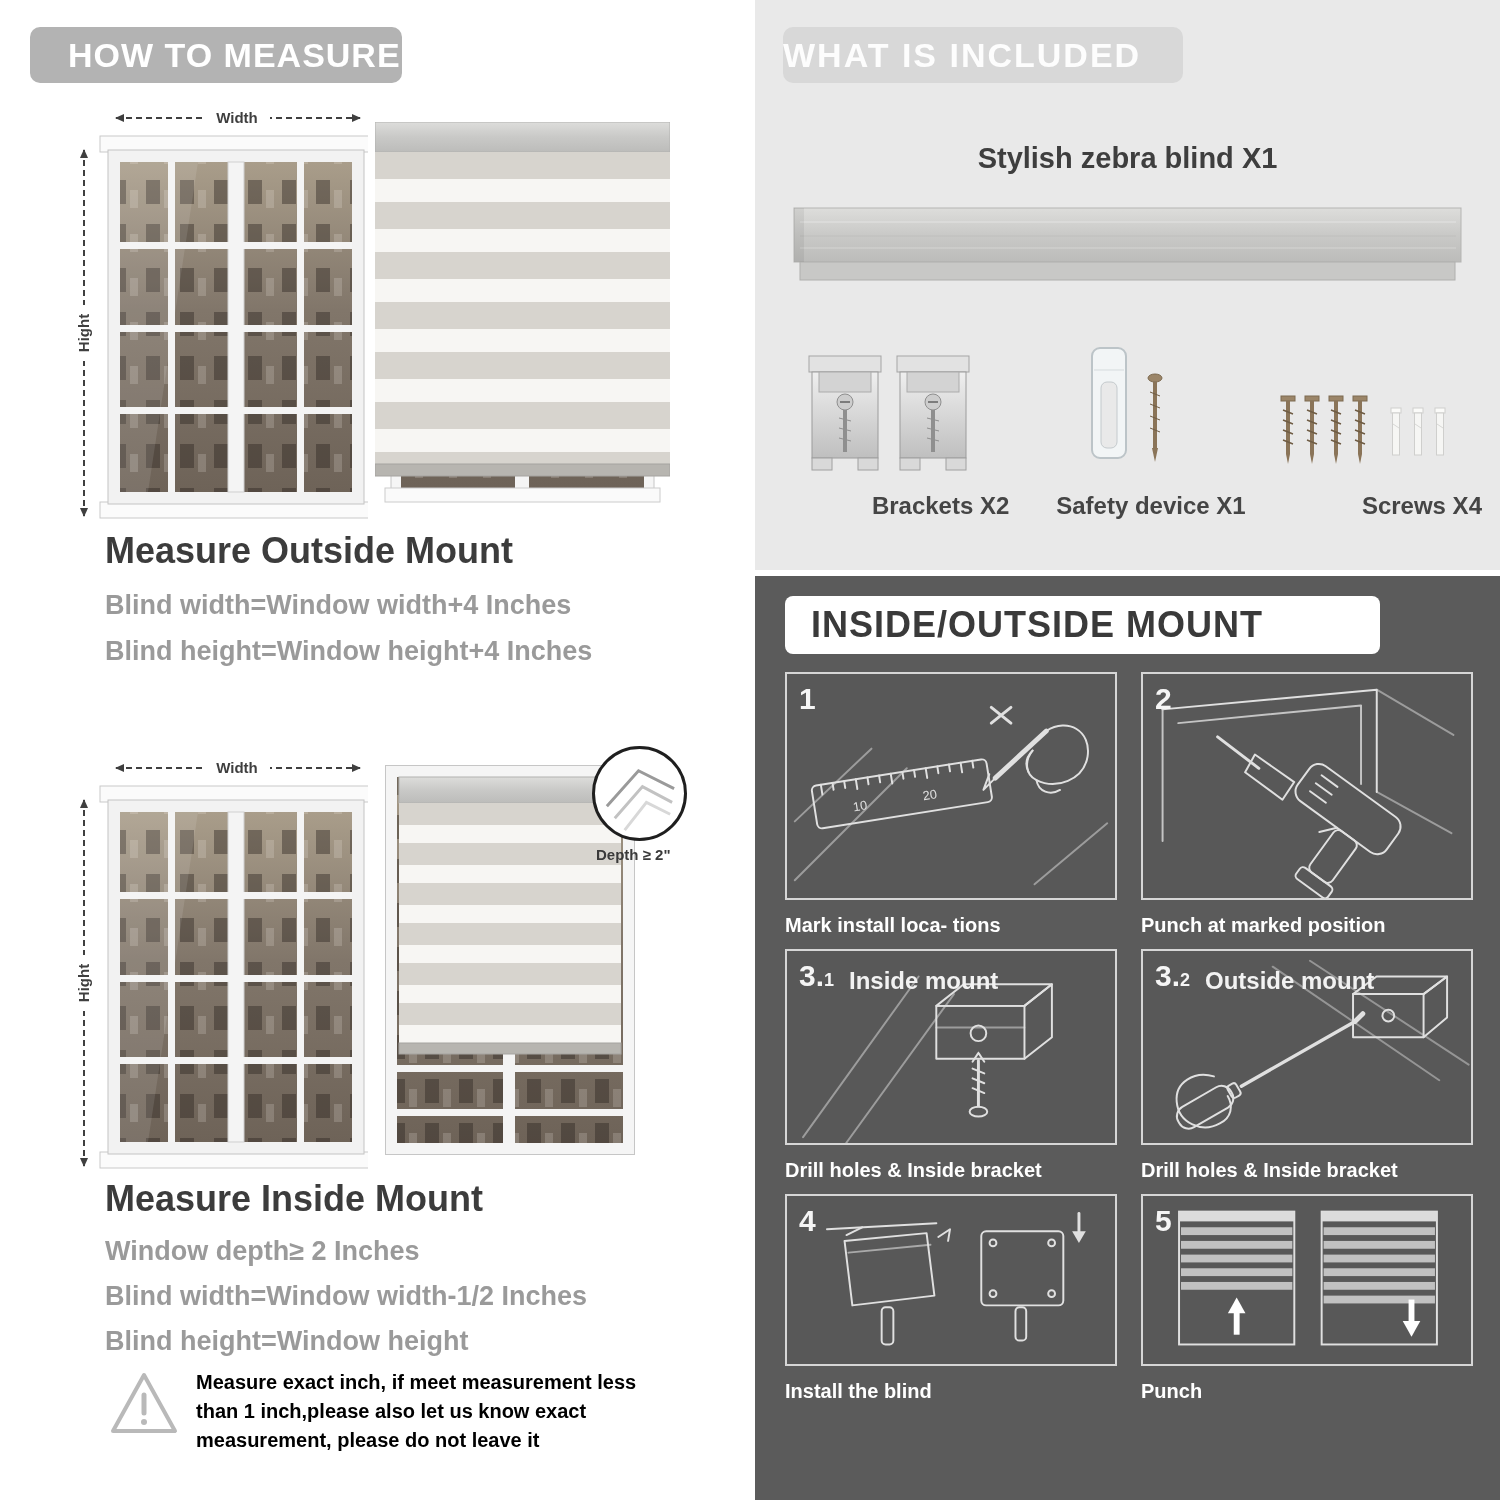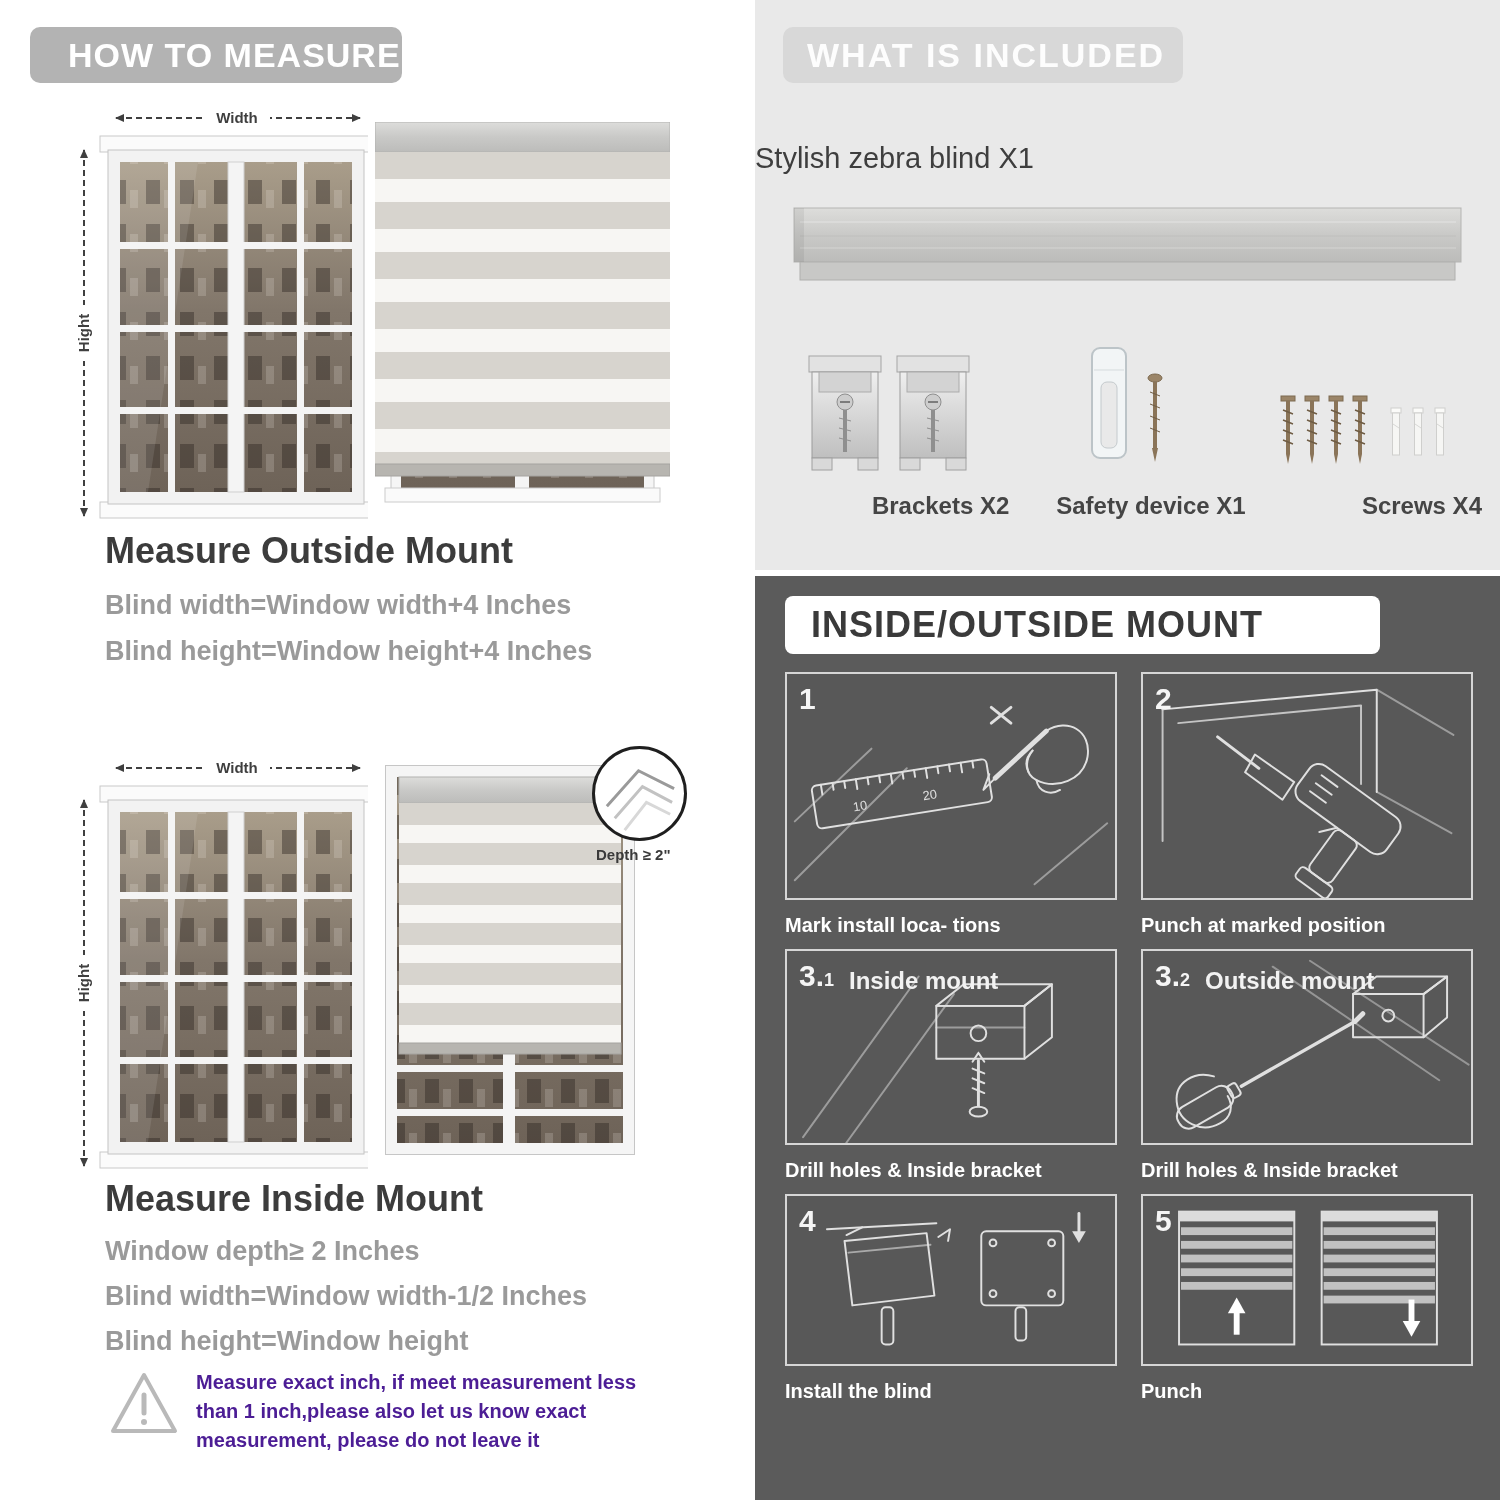--- a/index.html
+++ b/index.html
@@ -11,29 +11,29 @@
   .banner-gray{position:absolute;left:30px;top:27px;width:372px;height:56px;background:#b3b3b3;
     border-radius:10px;color:#ffffff;font-size:34px;font-weight:bold;line-height:56px;
     padding-left:38px;letter-spacing:1px}
   .fig{position:absolute}
   .h-measure{position:absolute;left:105px;font-size:36px;font-weight:bold;color:#3c3c3c}
   .formula{position:absolute;left:105px;font-size:27px;font-weight:bold;color:#9a9a9a}
   .depth-callout{position:absolute;left:592px;top:746px;width:95px;height:95px;border:3px solid #1f1f1f;
     border-radius:50%;background:#ffffff;overflow:hidden}
   .depth-label{position:absolute;left:596px;top:846px;font-size:15px;font-weight:bold;color:#3a3a3a}
   .warning{position:absolute;left:108px;top:1368px;width:560px;display:flex}
-  .warning-text{margin-left:16px;width:470px;font-size:20px;font-weight:bold;color:#4c1d95;line-height:1.45}
+  .warning-text{margin-left:16px;width:470px;font-size:20px;font-weight:bold;color:#000000;line-height:1.45}
 
   
   #right-top{position:absolute;left:755px;top:0;width:745px;height:570px;background:#e9e9e9}
   #right-top .banner{position:absolute;left:28px;top:27px;width:400px;height:56px;background:#d8d8d8;
     border-radius:10px;color:#fdfdfd;font-size:34px;font-weight:bold;line-height:56px;
-    padding-left:24px;letter-spacing:2px}
-  .blind-title{position:absolute;left:0;top:142px;width:745px;text-align:left;
-    font-size:29px;font-weight:normal;color:#3e3e3e}
+    letter-spacing:2px}
+  .blind-title{position:absolute;left:0;top:142px;width:745px;text-align:center;
+    font-size:29px;font-weight:bold;color:#3e3e3e}
   .rail-wrap{position:absolute;left:35px;top:198px;width:675px;height:95px}
   .parts{position:absolute;left:18px;top:330px;width:709px;display:flex}
   .part{flex:1;text-align:right}
   .part-icon{height:152px;display:flex;align-items:flex-end;justify-content:center}
   .part-label{margin-top:10px;font-size:24px;font-weight:bold;color:#454545}
 
   
   #right-bottom{position:absolute;left:755px;top:576px;width:789px;height:924px;background:#5b5b5b}
   #right-bottom .banner{position:absolute;left:30px;top:20px;width:595px;height:58px;background:#ffffff;
     border-radius:8px;color:#3a3a3a;font-size:36px;font-weight:bold;line-height:58px;

